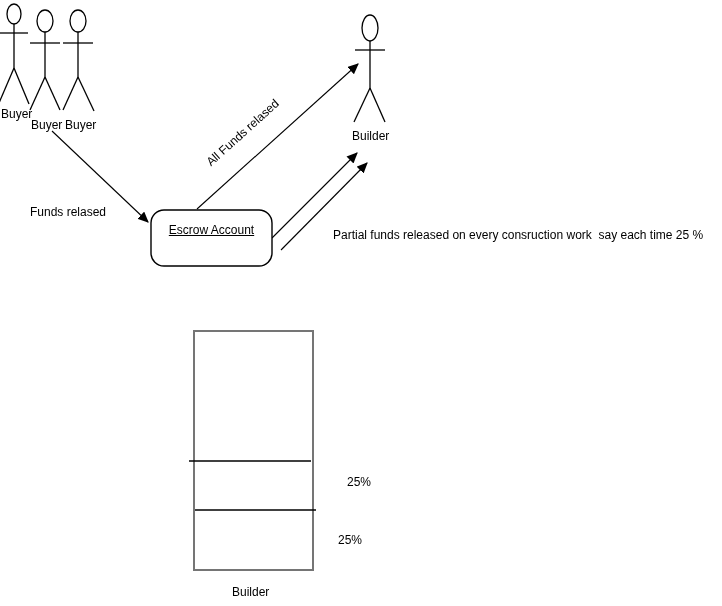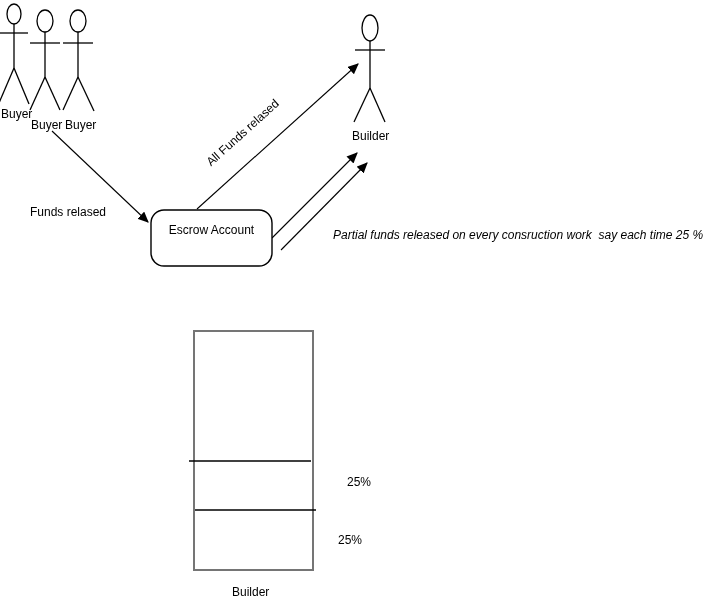--- a/index.html
+++ b/index.html
@@ -22,30 +22,30 @@
   }
   .lbl {
     position: absolute;
     font-size: 12px;
     color: #000000;
     line-height: 13px;
     white-space: nowrap;
   }
   .lbl-pre {
     white-space: pre;
-    font-style: italic;
   }
   #escrow-label {
     left: 151px;
     top: 210px;
     width: 121px;
     height: 40px;
     display: flex;
     align-items: center;
     justify-content: center;
+    text-decoration: underline;
   }
   #buyer1-label { left: 1px;  top: 108px; }
   #buyer2-label { left: 31px; top: 119px; }
   #buyer3-label { left: 65px; top: 119px; }
   #builder-label { left: 352px; top: 130px; }
   #funds-deposit-label { left: 30px; top: 206px; }
   #all-funds-label {
     left: 243px;
     top: 133px;
     transform: translate(-50%, -50%) rotate(-42deg);

